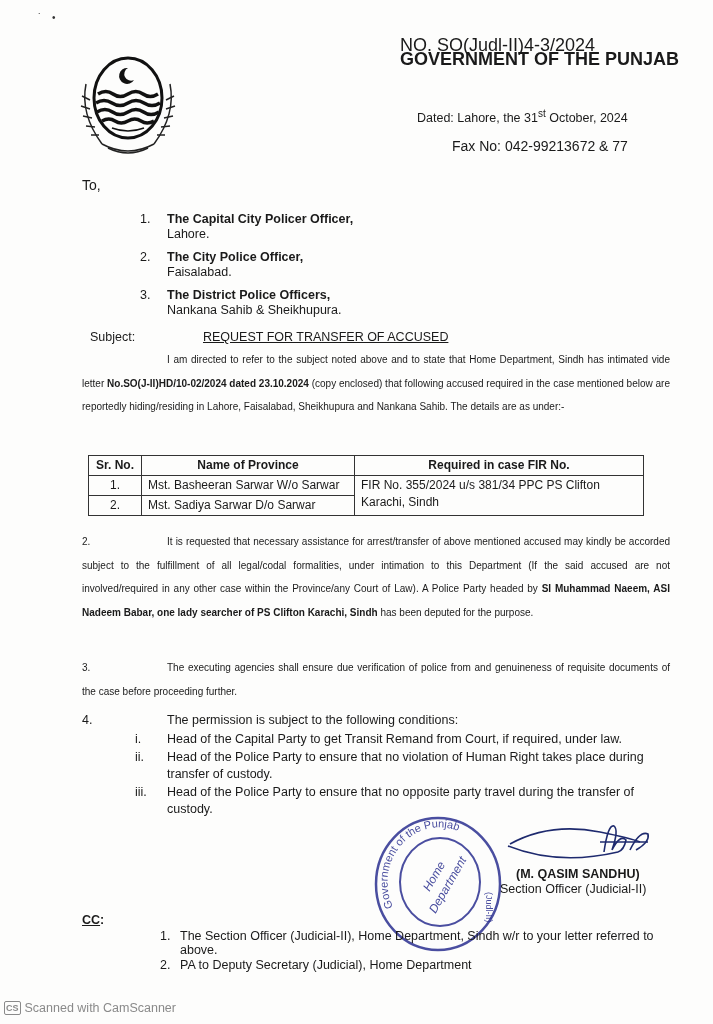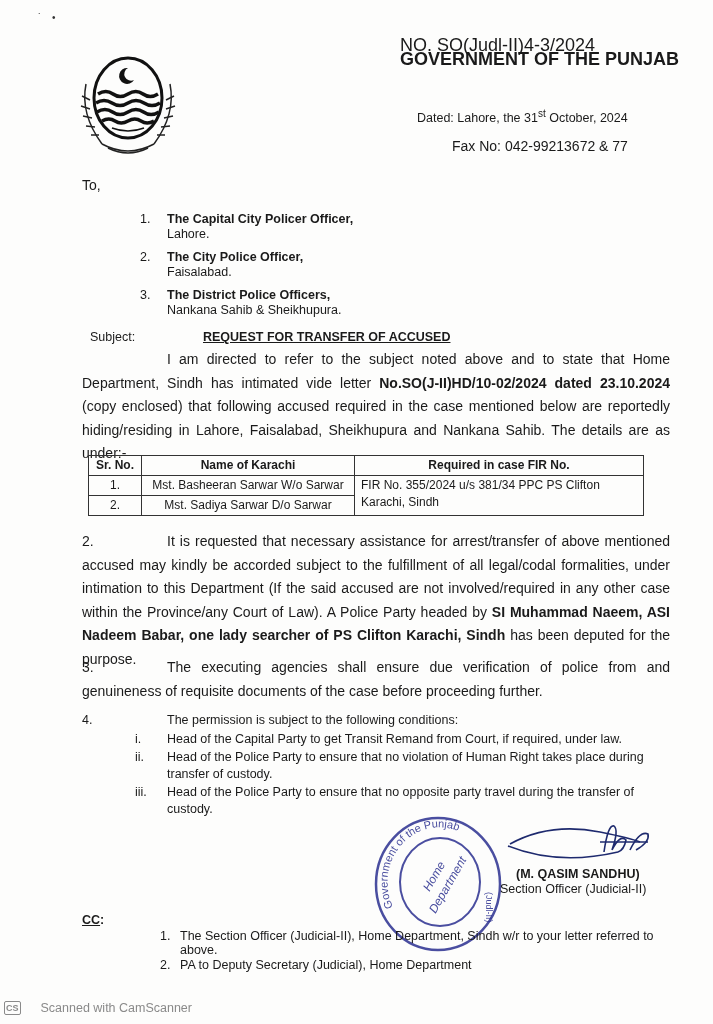--- a/index.html
+++ b/index.html
@@ -18,47 +18,47 @@
   .header .bold { font-weight: bold; }
   .dated { left: 417px; top: 108px; font-size: 12.5px; }
   .dated sup { font-size: 10px; }
   .fax { left: 452px; top: 138px; font-size: 14px; }
   .to { left: 82px; top: 177px; font-size: 14px; }
   .addr { left: 140px; font-size: 12.5px; line-height: 15px; }
   .addr .num { position: absolute; left: 0; top: 0; }
   .addr .body { position: absolute; left: 27px; top: 0; white-space: nowrap; }
   .addr .body b { display: block; }
   .subject-label { left: 90px; top: 330px; font-size: 12.5px; }
-  .subject-text { left: 167px; top: 330px; font-size: 12.5px; font-weight: bold; text-decoration: underline; padding-left: 36px; }
-  .para { left: 82px; width: 588px; font-size: 14px; line-height: 23.5px; text-align: justify; }
+  .subject-text { left: 167px; top: 330px; font-size: 12.5px; font-weight: normal; text-decoration: underline; padding-left: 36px; }
+  .para { left: 82px; width: 588px; font-size: 10px; line-height: 23.5px; text-align: justify; }
   .para .indent { display: inline-block; width: 85px; }
   table.accused {
     position: absolute; left: 88px; top: 455px; width: 556px;
     border-collapse: collapse; font-size: 12px;
   }
   table.accused th, table.accused td { border: 1px solid #333; padding: 1px 6px; line-height: 17px; }
   table.accused th { font-weight: bold; text-align: center; }
   .c1 { width: 40px; text-align: center; }
-  .c2 { width: 200px; text-align: center; }
+  .c2 { width: 200px; }
   .cond-intro { left: 82px; top: 713px; font-size: 12.5px; }
   .cond-intro .num { position: absolute; left: 0; }
   .cond-intro .txt { position: absolute; left: 85px; white-space: nowrap; }
   .cond { left: 135px; width: 540px; font-size: 12.5px; line-height: 17px; }
   .cond .roman { position: absolute; left: 0; top: 0; }
   .cond .txt { position: absolute; left: 32px; top: 0; width: 508px; }
   .stamp { left: 368px; top: 812px; width: 140px; height: 140px; }
   .signature { left: 500px; top: 822px; width: 160px; height: 40px; }
   .signer-name { left: 516px; top: 867px; font-size: 12.5px; font-weight: bold; }
   .signer-title { left: 500px; top: 882px; font-size: 12.5px; }
   .cc-label { left: 82px; top: 913px; font-size: 12.5px; font-weight: bold; }
   .cc-label u { text-decoration: underline; }
   .cc-item { left: 160px; font-size: 12.5px; line-height: 14px; width: 520px; }
   .cc-item .num { position: absolute; left: 0; top: 0; }
   .cc-item .txt { position: absolute; left: 20px; top: 0; width: 500px; }
-  .camscanner { left: 4px; top: 1001px; font-size: 12.5px; color: #8a8a8a; display: flex; align-items: flex-end; gap: 20px; }
+  .camscanner { left: 4px; top: 1001px; font-size: 12.5px; color: #8a8a8a; display: flex; align-items: flex-end; gap: 4px; }
   .cs-icon { display: inline-block; border: 1px solid #8a8a8a; font-size: 9px; font-weight: bold; padding: 0 1px; line-height: 12px; border-radius: 2px; }
 </style>
 </head>
 <body>
 
 <div class="abs specks">˙ •</div>
 
 <svg class="abs logo" viewBox="0 0 112 118">
   <ellipse cx="56" cy="54" rx="34" ry="40" fill="none" stroke="#111" stroke-width="3"></ellipse>
   <path d="M56 24 a8 8 0 1 0 6 12 a6 6 0 1 1 -6 -12z" fill="#111"></path>
@@ -105,21 +105,21 @@
 
 <div class="abs subject-label">Subject:</div>
 <div class="abs subject-text">REQUEST FOR TRANSFER OF ACCUSED</div>
 
 <div class="abs para" style="top:348px;"><span class="indent"></span><span>I am directed to refer to the subject noted above and to state that Home Department, Sindh has intimated vide letter </span><b>No.SO(J-II)HD/10-02/2024 dated 23.10.2024</b><span> (copy enclosed) that following accused required in the case mentioned below are reportedly hiding/residing in Lahore, Faisalabad, Sheikhupura and Nankana Sahib. The details are as under:-</span></div>
 
 <table class="accused">
   <thead>
     <tr>
       <th class="c1">Sr. No.</th>
-      <th class="c2">Name of Karachi</th>
+      <th class="c2">Name of Province</th>
       <th>Required in case FIR No.</th>
     </tr>
   </thead>
   <tbody>
     <tr>
       <td class="c1">1.</td>
       <td class="c2">Mst. Basheeran Sarwar W/o Sarwar</td>
       <td rowspan="2" style="vertical-align:top;">FIR No. 355/2024 u/s 381/34 PPC PS Clifton Karachi, Sindh</td>
     </tr>
     <tr>

